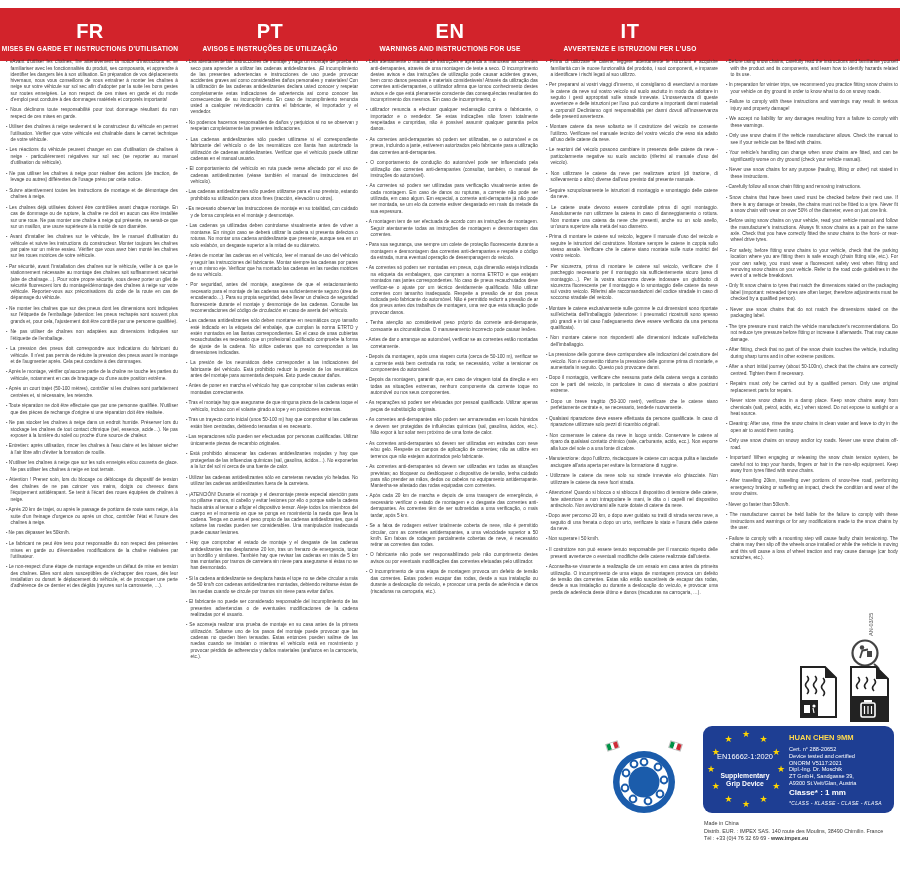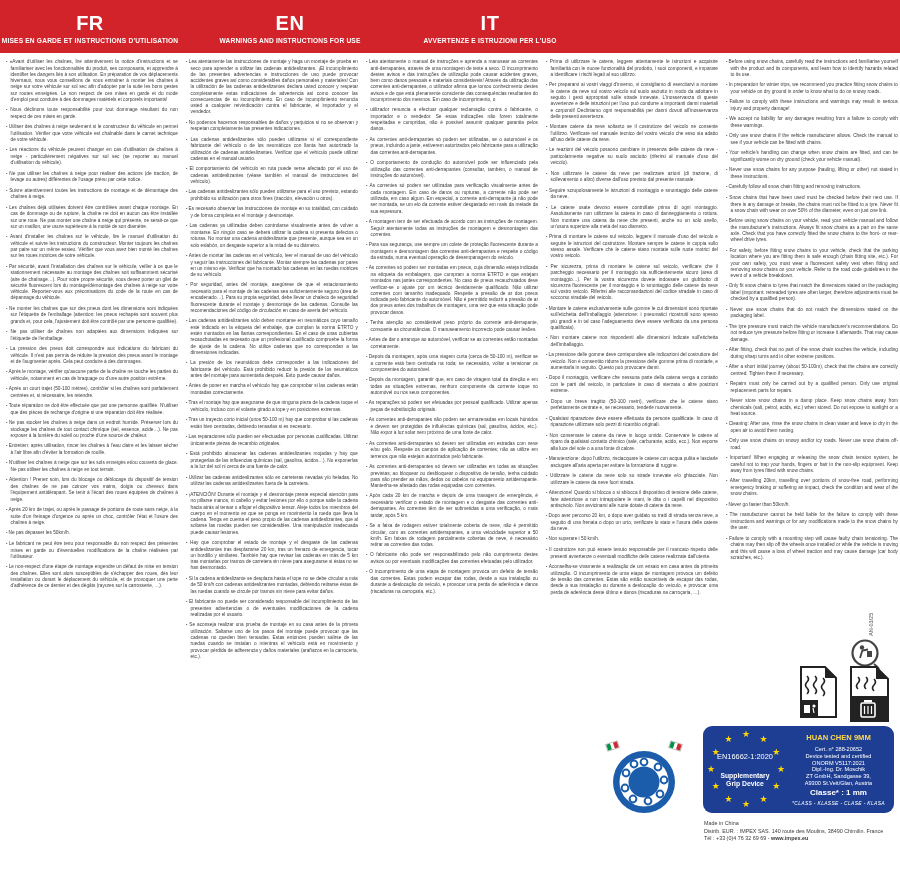--- a/index.html
+++ b/index.html
@@ -1,21 +1,21 @@
 <!DOCTYPE html>
 <html><head>
 <meta charset="utf-8">
 <style>
   * { margin:0; padding:0; box-sizing:border-box; }
   html,body { background:#ffffff; }
   body { font-family:"Liberation Sans", sans-serif; }
   .page { position:relative; width:900px; height:869px; background:#fff; overflow:hidden; }
 
   
-  .band { position:absolute; left:0; top:0; width:900px; height:53px; background:#d2232b; display:flex;gap:20px; }
+  .band { position:absolute; left:0; top:8px; width:900px; height:53px; background:#d2232b; display:flex; }
   .band-cell { width:180px; height:100%; display:flex; flex-direction:column; align-items:center; justify-content:center; color:#fff; padding-top:2px; }
   .band-code { font-size:20px; font-weight:bold; line-height:22px; letter-spacing:.5px; }
   .band-sub { font-size:6.6px; font-weight:bold; letter-spacing:.2px; margin-top:3px; white-space:nowrap; }
 
   
   .col { position:absolute; top:58px; width:172px; height:770px; overflow:hidden; }
   .col-inner { width:344px; transform:scale(.5); transform-origin:top left; color:#3b3b3b; font-size:9.5px; line-height:12.5px; text-align:justify; }
   .bullet { padding-left:9px; text-indent:-9px; margin-bottom:8px; }
   .bullet::before { content:"•  "; font-size:8px; }
   .col-fr { left:6px; } .col-es { left:186px; } .col-pt { left:366px; } .col-it { left:546px; } .col-en { left:726px; }
@@ -35,39 +35,43 @@
   .flag-left { left:2px; top:4px; transform:rotate(-18deg); }
   .flag-right { right:2px; top:4px; transform:rotate(18deg); }
 
   
   .cert-box { position:absolute; left:703px; top:726px; width:191px; height:87px; background:#1e3e93; border-radius:9px; display:flex; color:#fff; }
   .cert-left { position:relative; width:84px; height:100%; }
   .eu-stars { position:absolute; left:5px; top:5px; width:76px; height:76px; }
   .eu-star { position:absolute; color:#ffd500; font-size:9px; transform:translate(-50%,-50%); }
   .cert-standard { position:absolute; left:50%; top:34%; transform:translate(-50%,-50%); font-size:7.4px; font-weight:normal; white-space:nowrap; }
   .cert-grip { position:absolute; left:50%; top:62%; transform:translate(-50%,-50%); font-size:6.8px; font-weight:bold; text-align:center; line-height:8px; width:60px; }
-  .cert-right { flex:1; padding:7px 6px 0 2px;text-align:center; }
+  .cert-right { flex:1; padding:7px 6px 0 2px; }
   .cert-name { font-size:7.6px; font-weight:bold; color:#ffd94d; margin-bottom:4px; }
   .cert-line { font-size:5.6px; line-height:6.8px; }
   .cert-class { font-size:8px; font-weight:bold; margin-top:1px; }
   .cert-note { font-size:5px; font-style:italic; margin-top:3px; letter-spacing:.3px; }
 
   
   .footer { position:absolute; left:704px; top:820px; color:#3b3b3b; font-size:5.4px; line-height:7.6px; }
   .footer b { font-weight:bold; }
 </style>
 </head>
 <body>
 
 <div class="page">
 
   <div class="band">
     <div class="band-cell">
       <div class="band-code">FR</div>
       <div class="band-sub">MISES EN GARDE ET INSTRUCTIONS D'UTILISATION</div>
+    </div>
+    <div class="band-cell">
+      <div class="band-code">PT</div>
+      <div class="band-sub">AVISOS E INSTRUÇÕES DE UTILIZAÇÃO</div>
     </div>
     <div class="band-cell">
       <div class="band-code">EN</div>
       <div class="band-sub">WARNINGS AND INSTRUCTIONS FOR USE</div>
     </div>
     <div class="band-cell">
       <div class="band-code">IT</div>
       <div class="band-sub">AVVERTENZE E ISTRUZIONI PER L'USO</div>
     </div>
   </div>

